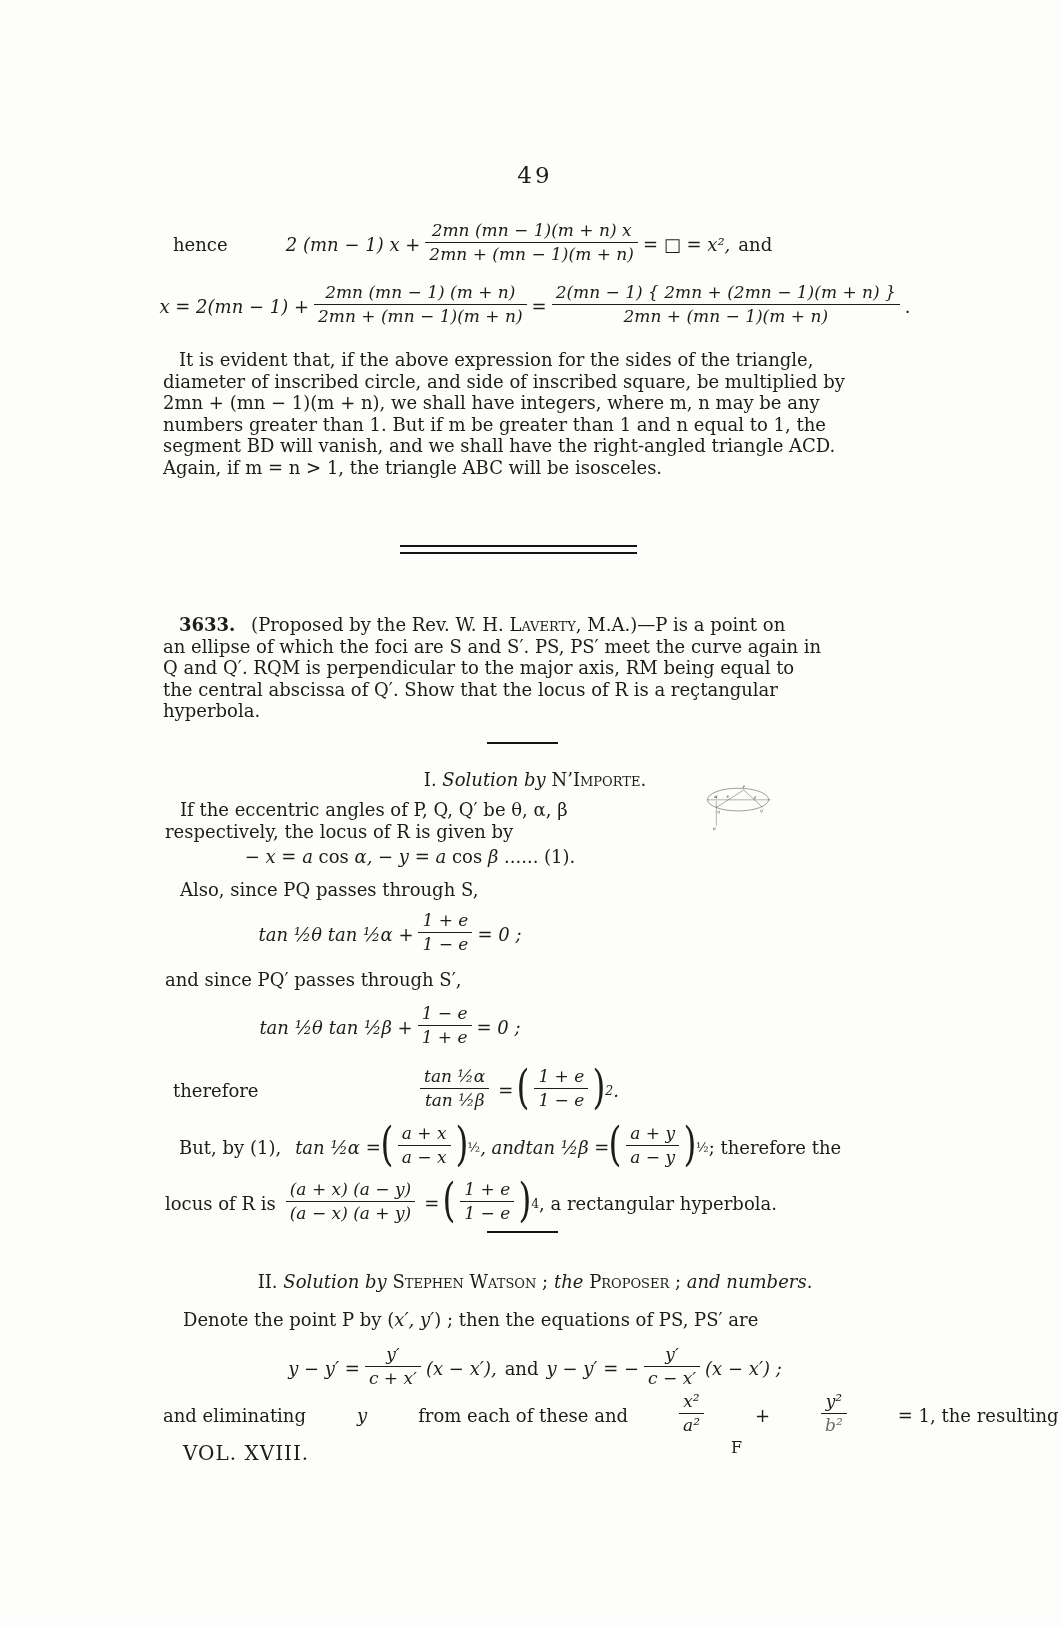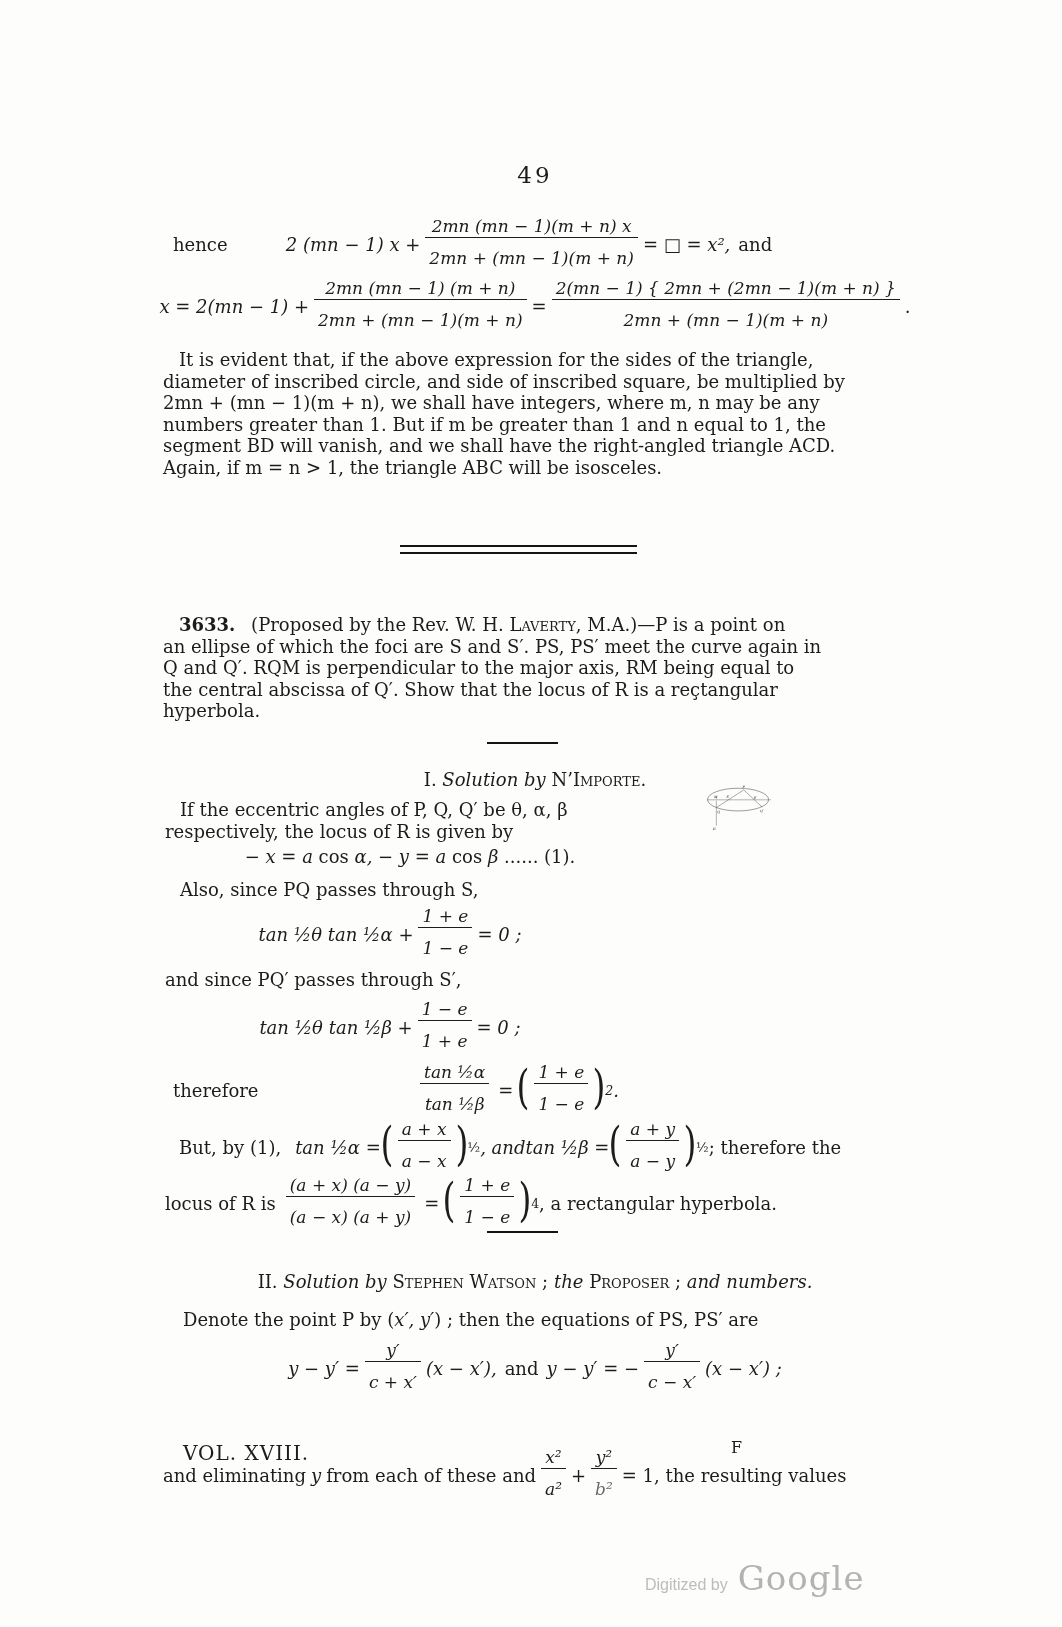--- a/index.html
+++ b/index.html
@@ -13,21 +13,21 @@
   .mi{font-style:italic;}
   .rm{font-style:normal;}
   .sc{font-variant:small-caps;}
   .bold{font-weight:bold;}
   .line{white-space:nowrap;line-height:21.6px;}
   .indent{text-indent:16px;display:block;}
   
   .fr{display:inline-block;vertical-align:middle;text-align:center;
       font-size:17px;line-height:1.18;margin:0 5px;position:relative;top:-2px;}
   .fr .n{display:block;padding:0 4px 1px;}
-  .fr .d{display:block;border-top:1.5px solid #1e1c1a;padding:10px 4px 0;font-style:italic;}
+  .fr .d{display:block;border-top:1.5px solid #1e1c1a;padding:1px 4px 0;font-style:italic;}
   
   .bp{display:inline-block;vertical-align:middle;font-size:46px;line-height:0;
       transform:scaleX(.72);margin:0 -3px;position:relative;top:-3px;font-weight:400;}
   .ex{font-size:12.5px;vertical-align:20px;margin-left:0px;font-style:italic;}
   .exh{font-size:13px;vertical-align:17px;font-style:normal;}
   .eqrow{display:flex;align-items:center;justify-content:center;}
   .eqleft{display:flex;align-items:center;justify-content:flex-start;}
   .lead-abs{position:absolute;left:33px;top:50%;transform:translateY(-50%);}
   
   .rule-short{position:absolute;border-top:2.6px solid #141414;}
@@ -234,37 +234,33 @@
     <span class="mi">(x − x′),</span>
     <span class="rm" style="margin:0 8px;">and</span>
     <span class="mi">y − y′ = −</span>
     <span class="fr">
       <span class="n mi">y′</span>
       <span class="d mi">c − x′</span>
     </span>
     <span class="mi">(x − x′) ;</span>
   </div>
 
-  <div class="blk eqleft" style="left:163px;top:1448px;width:790px;height:54px;">
+  <div class="blk eqleft" style="left:163px;top:1388px;width:790px;height:54px;gap:46px;">
     <span class="rm">and eliminating</span>
     <span class="mi" style="margin:0 5px;">y</span>
     <span class="rm">from each of these and</span>
     <span class="fr">
       <span class="n mi">x²</span>
       <span class="d mi">a²</span>
     </span>
     <span class="mi">+</span>
     <span class="fr">
       <span class="n mi">y²</span>
       <span class="d mi" style="color:#6b6b66;">b²</span>
     </span>
     <span class="rm">= 1, the resulting values</span>
   </div>
 
   <div class="blk" style="left:183px;top:1441px;font-size:20px;letter-spacing:1px;">VOL. XVIII.</div>
   <div class="blk" style="left:731px;top:1438px;font-size:16px;">F</div>
 
-  <div class="wm">
-    <span class="wm-pre">Digitized by</span>
-    <span class="wm-logo">Google</span>
-  </div>
 
 </div>
 
 </body></html>

